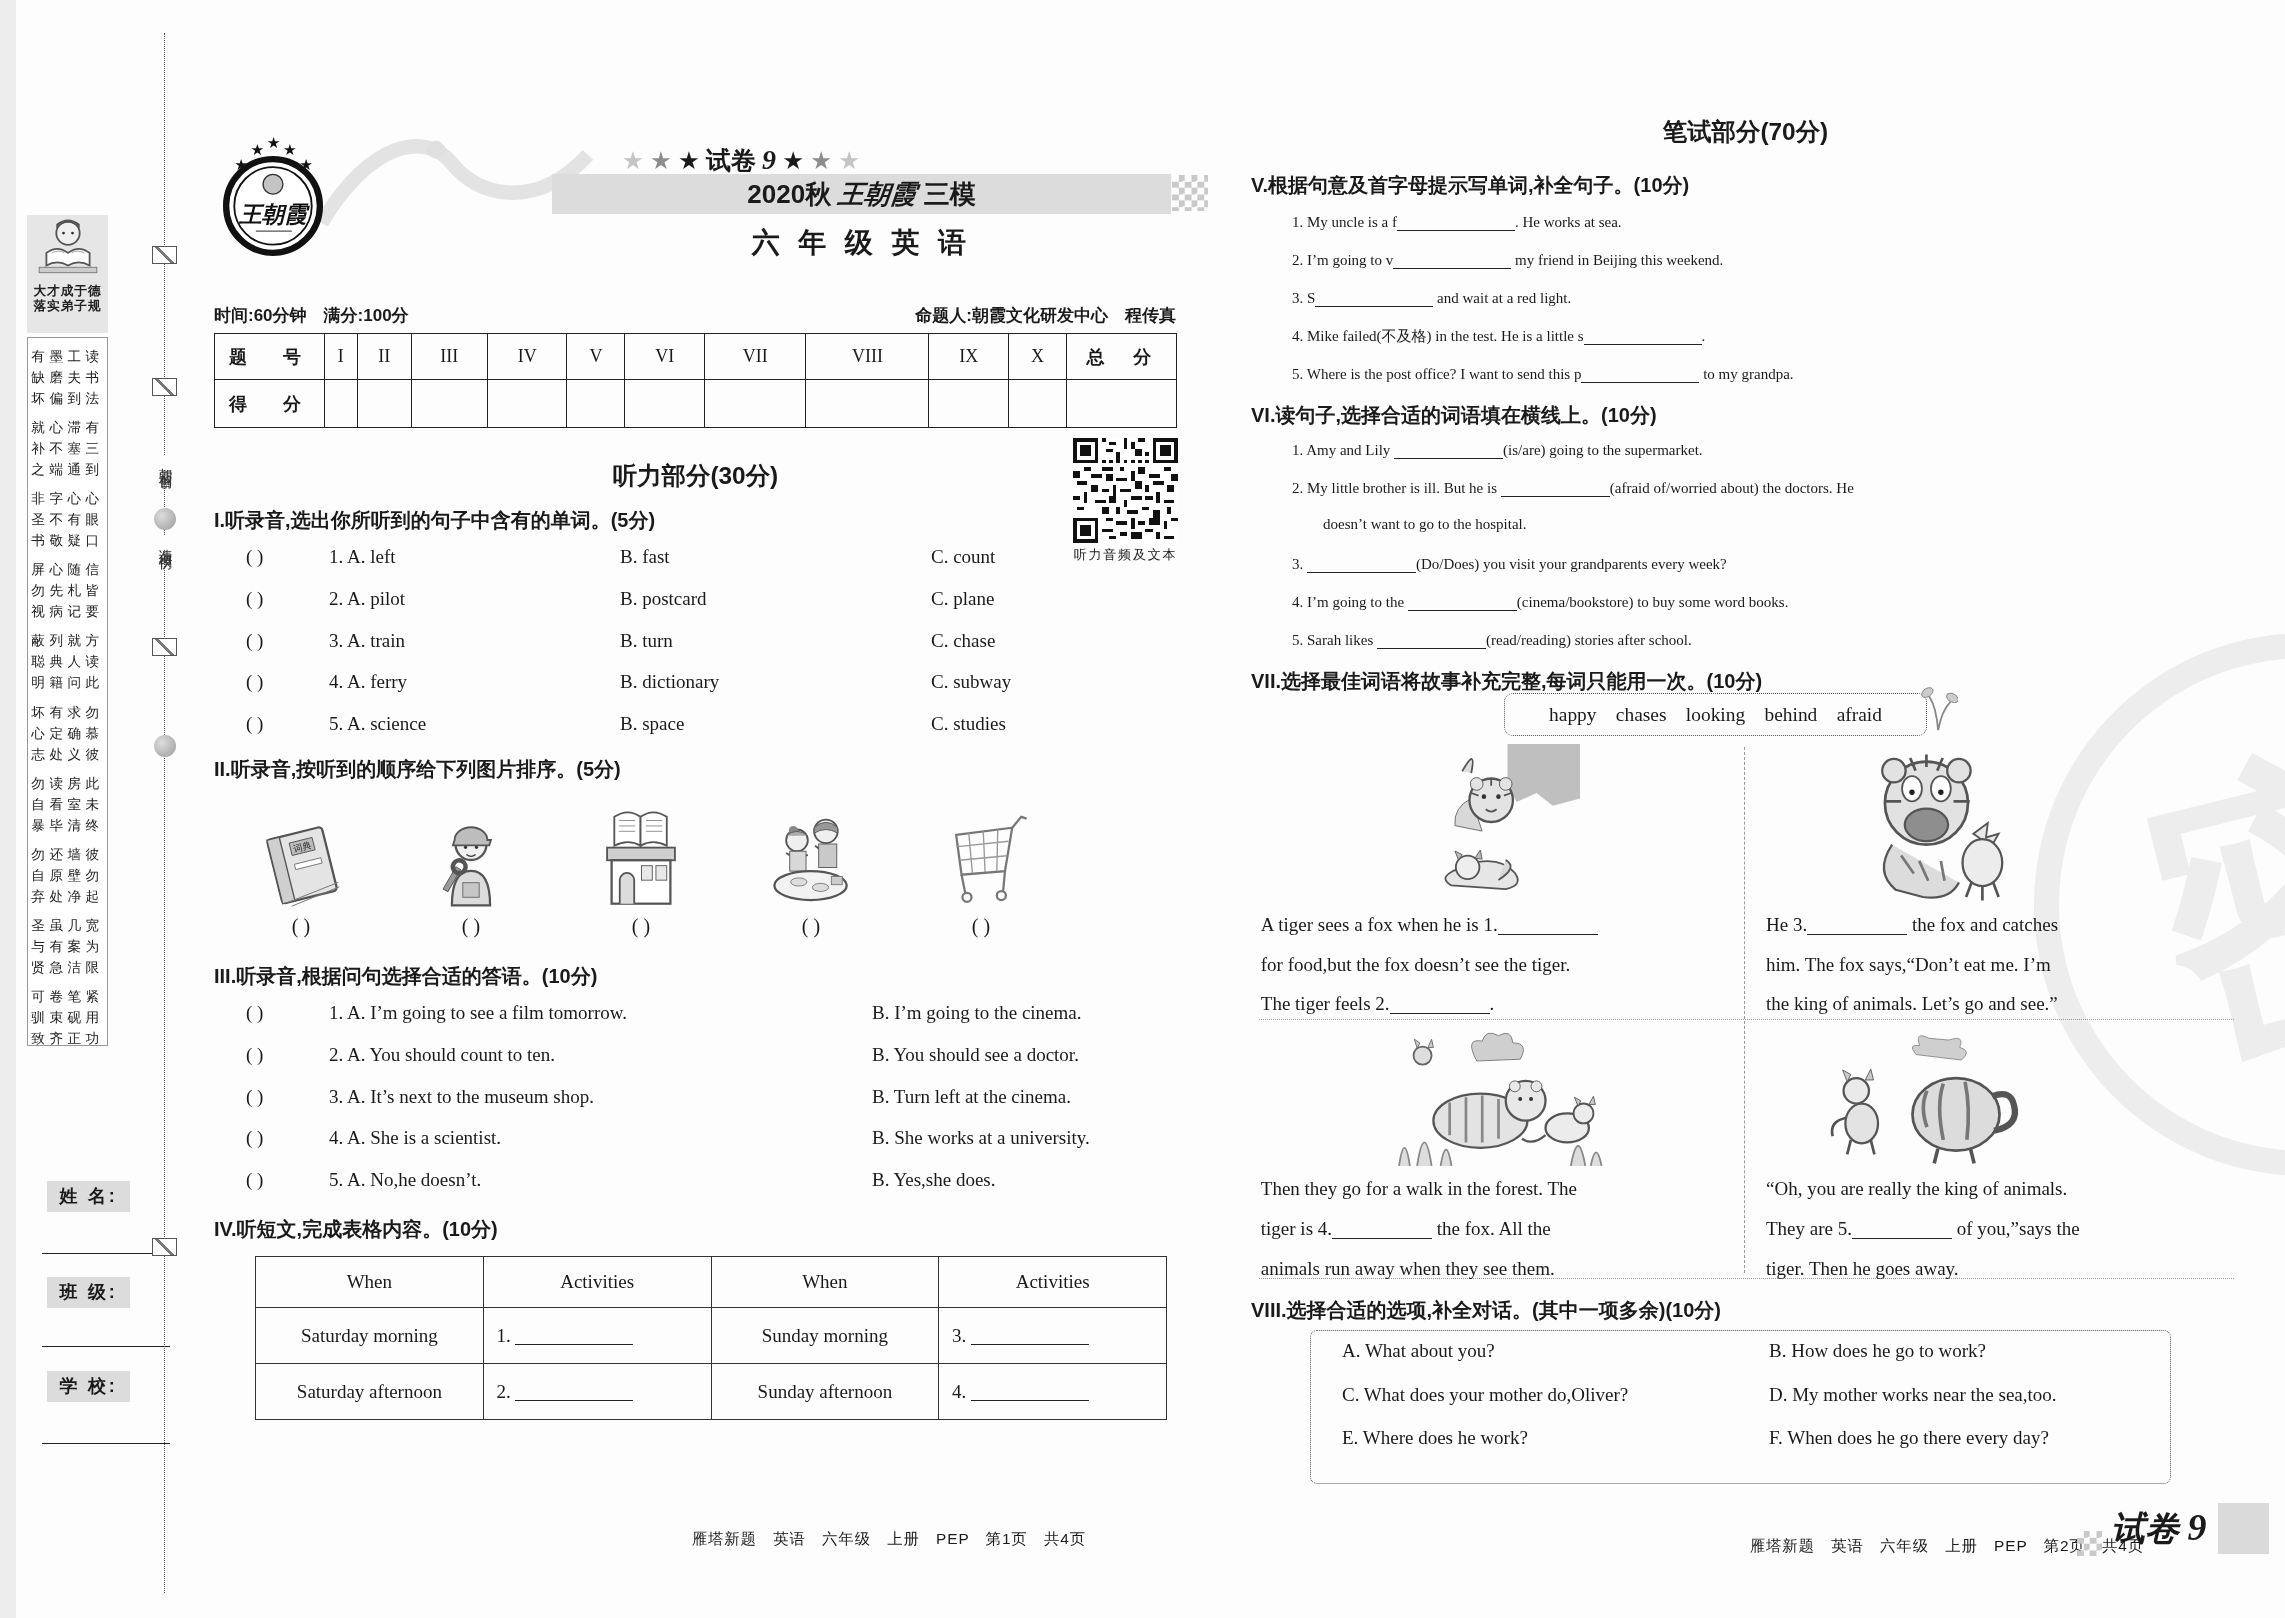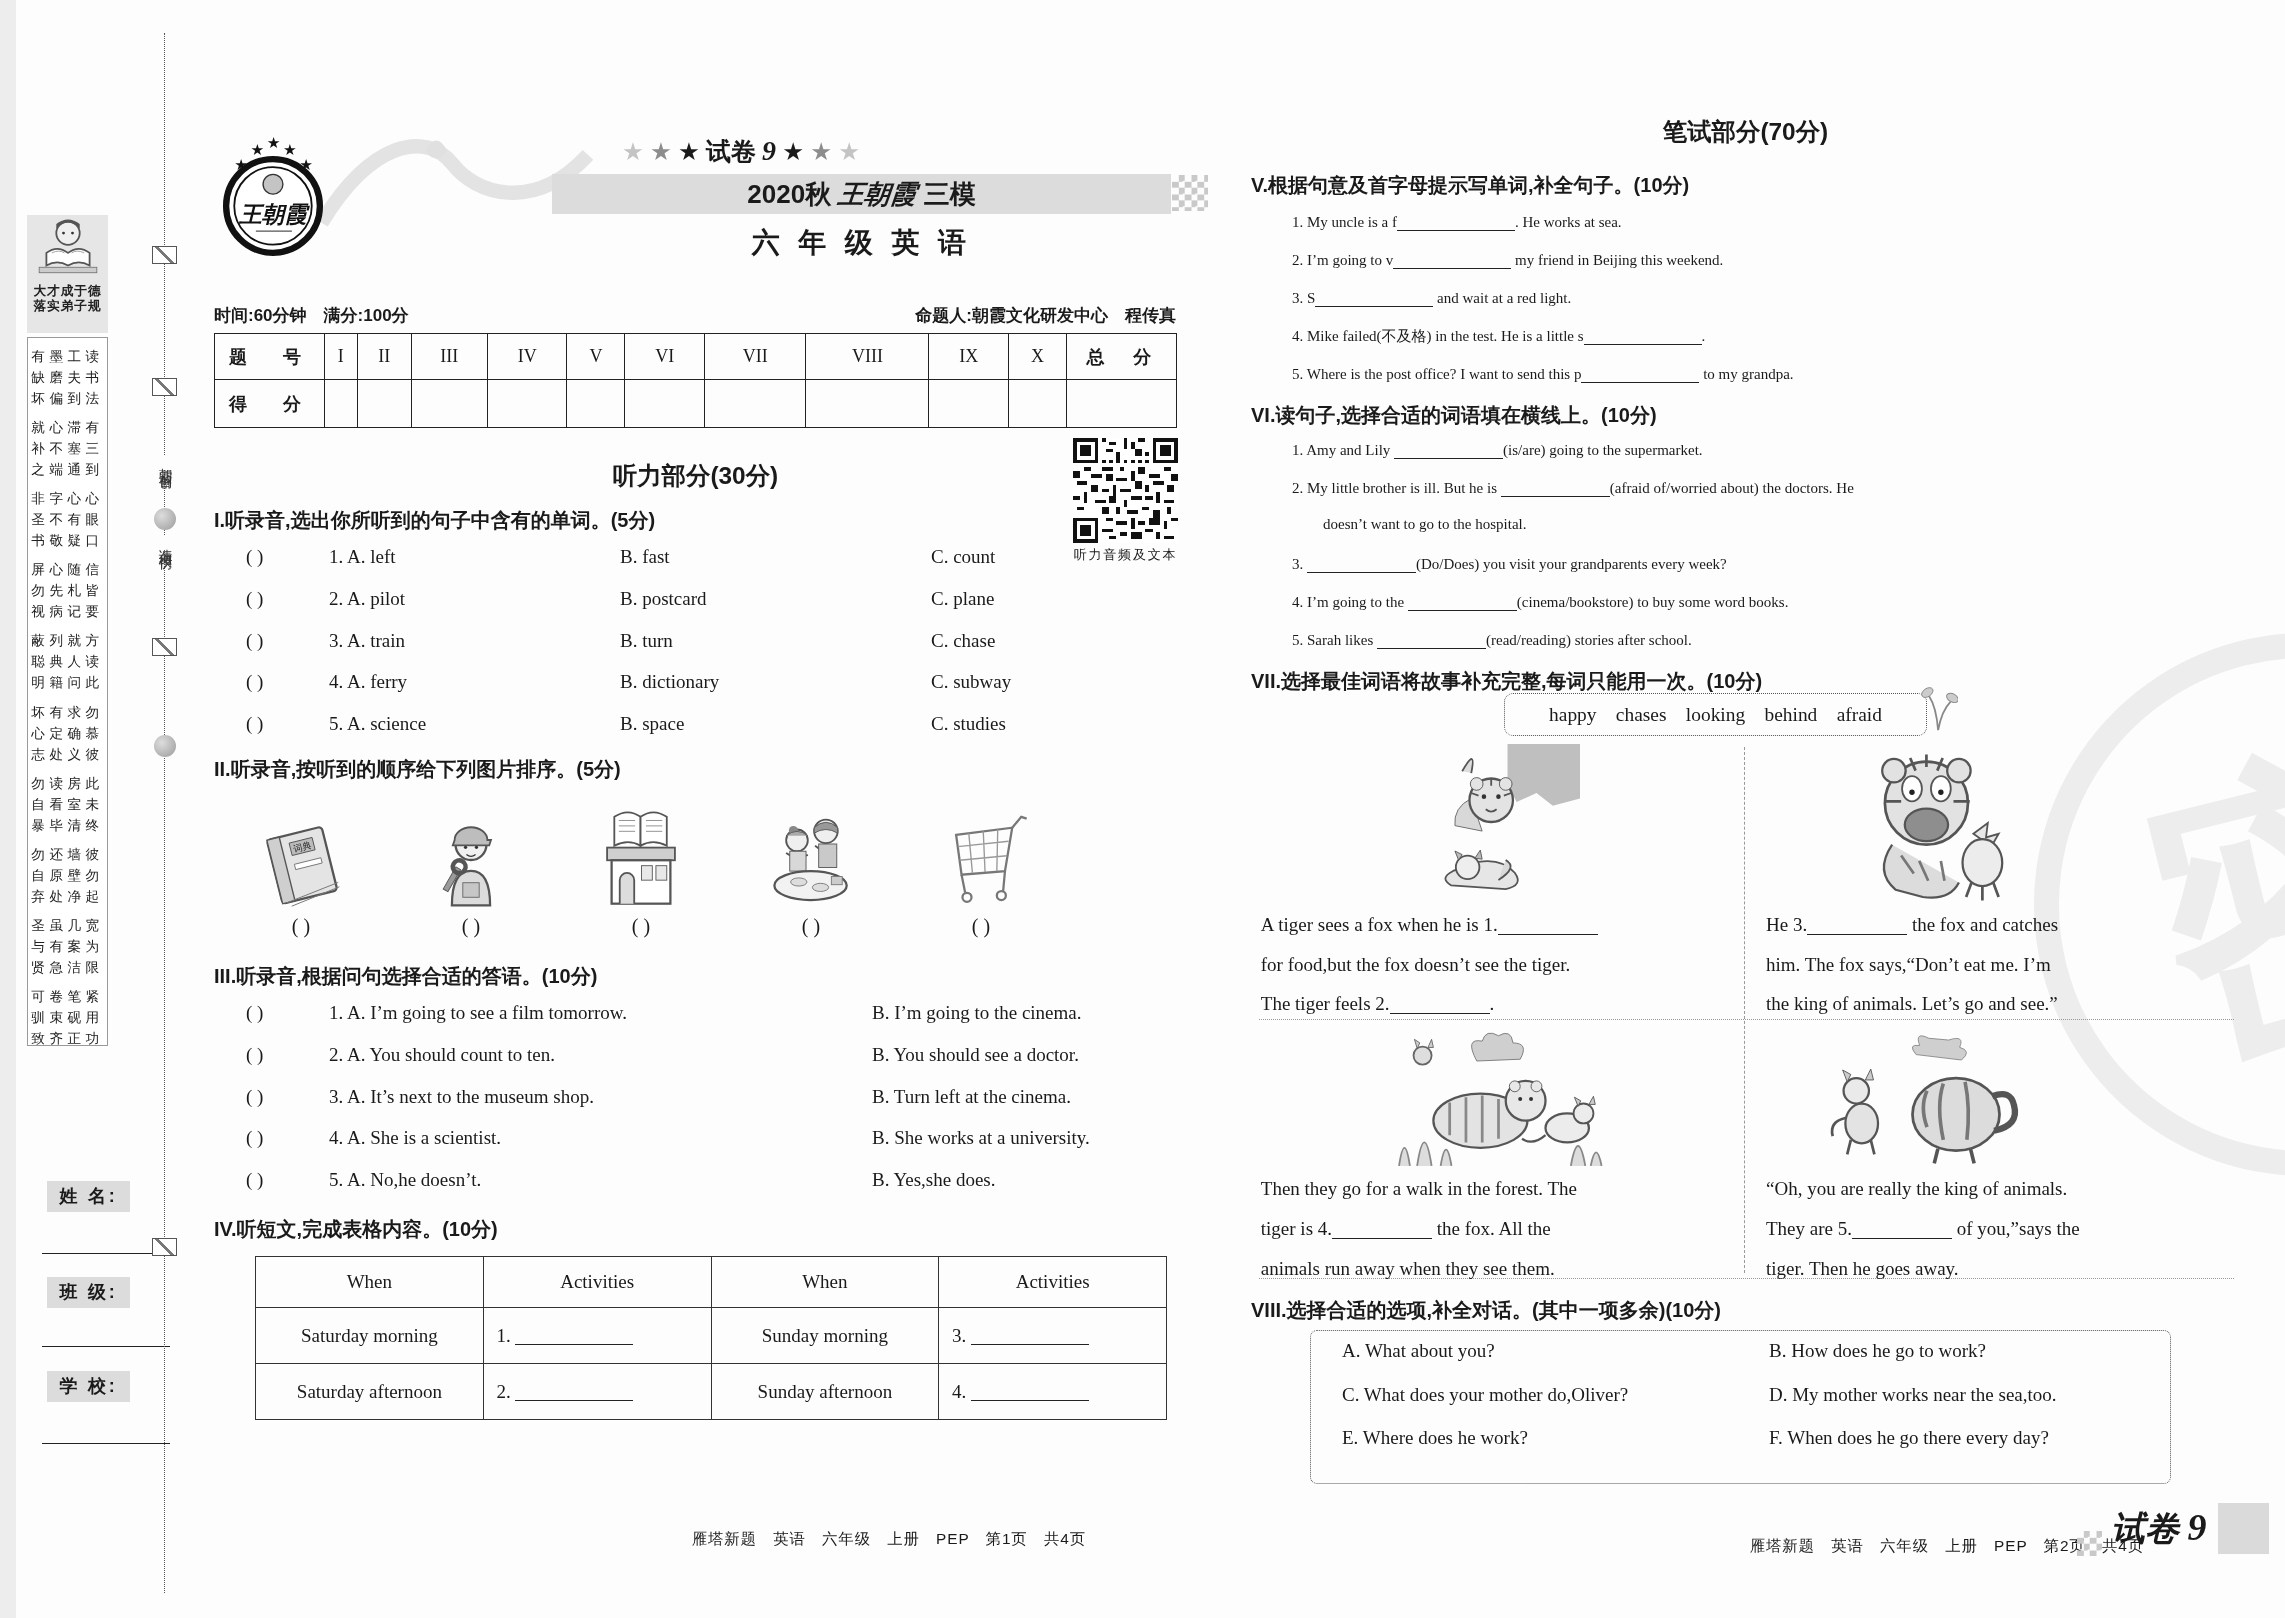--- a/index.html
+++ b/index.html
@@ -22,21 +22,21 @@
   .fieldline{left:42px;width:128px;border-bottom:1.8px solid #222;height:0;}
   
   .bindline{left:164px;top:33px;height:1560px;border-left:1.8px dotted #555;}
   .bindbox{left:152px;width:25px;height:18px;border:1.8px solid #555;background:#fff;box-sizing:border-box;
            background-image:linear-gradient(45deg,transparent 44%,#777 44%,#777 56%,transparent 56%);}
   .bindstamp{left:154px;width:22px;height:22px;border-radius:50%;
              background:radial-gradient(circle at 35% 35%,#ddd,#9a9a9a);}
   .bindtext{left:156px;writing-mode:vertical-rl;font-size:13.6px;letter-spacing:2.7px;color:#333;
             background:#fdfdfd;padding:1.8px 0;font-family:"Liberation Sans",sans-serif;}
   
-  .stars{font-size:24.4px;line-height:30px;}
+  .stars{font-size:24.4px;line-height:47px;}
   .st-l{color:#c4c4c4}.st-m{color:#8d8d8d}.st-d{color:#1a1a1a}
   .exam-no{font-weight:bold;font-size:25px;font-family:"Liberation Sans",sans-serif;}
   .exam-no-num{font-style:italic;font-weight:bold;font-size:28px;font-family:"Liberation Serif",serif;}
   .band{left:552px;top:174px;width:619px;height:40px;background:#dcdcdc;line-height:40px;text-align:center;}
   .band span{font-size:26px;font-weight:bold;font-family:"Liberation Sans",sans-serif;}
   .band .script{font-style:italic;transform:skewX(-6deg);display:inline-block;font-family:"Liberation Serif",serif;}
   .checker{background:conic-gradient(#c9c9c9 25%,transparent 0 50%,#c9c9c9 0 75%,transparent 0);
            background-size:12.7px 12.7px;}
   .grade{left:552px;top:224px;width:619px;font-size:28px;font-weight:bold;letter-spacing:5.4px;
          font-family:"Liberation Sans",sans-serif;text-align:center;}

